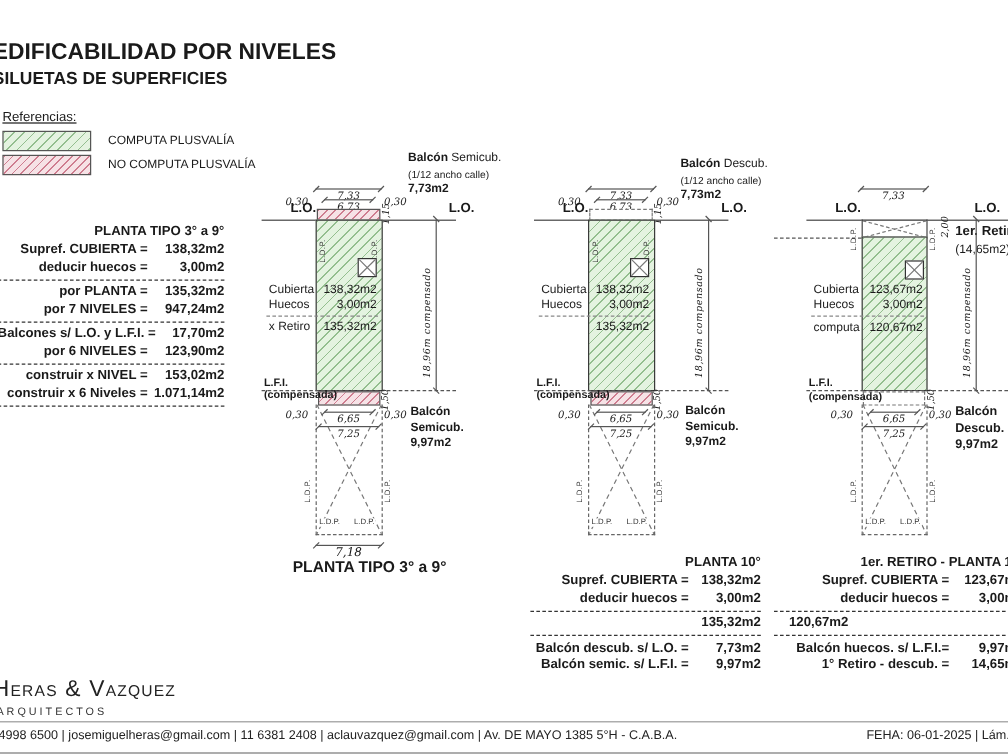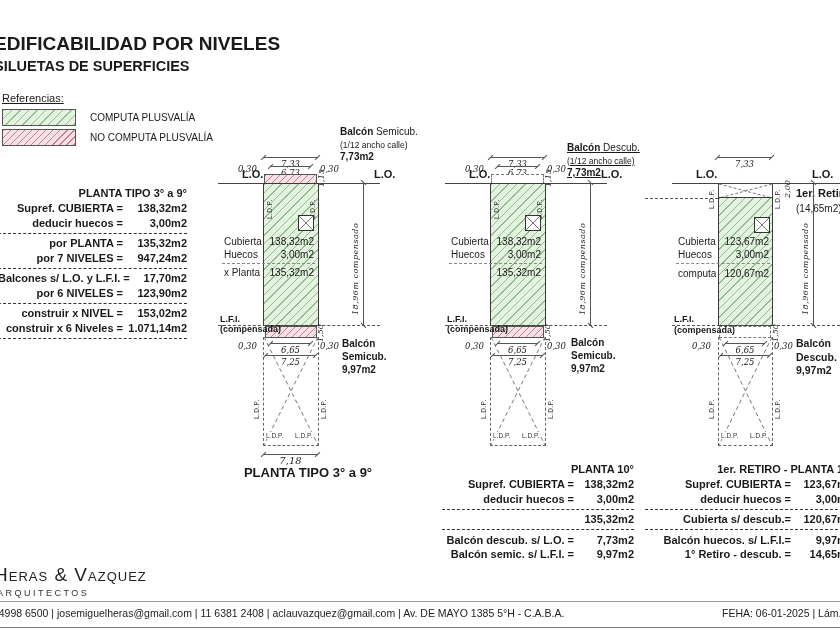--- a/index.html
+++ b/index.html
@@ -143,21 +143,21 @@
     <div class="ldpv" style="left:91px;top:68px;height:26px;">L.D.P.</div>
     <div class="xbox" style="left:80px;top:90px;"><svg width="14" height="14">
           <line x1="0" y1="0" x2="14" y2="14"></line>
           <line x1="14" y1="0" x2="0" y2="14"></line>
         </svg></div>
     <div class="rowlab" style="left:6px;top:111px;">Cubierta</div>
     <div class="rowval" style="left:46px;top:111px;width:50px;">138,32m2</div>
     <div class="rowlab" style="left:6px;top:124px;">Huecos</div>
     <div class="rowval" style="left:46px;top:124px;width:50px;">3,00m2</div>
     <div class="insep" style="left:4px;top:138px;width:93px;"></div>
-    <div class="rowlab" style="left:6px;top:142px;">x Planta</div>
+    <div class="rowlab" style="left:6px;top:142px;">x Retiro</div>
     <div class="rowval" style="left:46px;top:142px;width:50px;">135,32m2</div>
     <div class="dimv" style="left:145px;top:58px;height:142px;">
         <span class="tkt"></span>
         <span class="tkb"></span>
       </div>
     <div class="vtxt" style="left:133px;top:70px;height:120px;">18,96m compensado</div>
     <div class="lfi" style="left:2px;top:189px;">L.F.I.</div>
     <div class="lfi" style="left:2px;top:199px;">(compensada)</div>
     <div class="lfiline" style="left:0;top:200px;width:162px;"></div>
     <div class="rr" style="left:47px;top:201px;width:50px;height:10px;"></div>
@@ -179,21 +179,21 @@
     <div class="ann b" style="left:124px;top:212px;line-height:13px;">
       <span>Balcón</span><br>
       <span>Semicub.</span><br>
       <span>9,97m2</span>
     </div>
     <div class="dimh" style="left:45px;top:325px;width:55px;"><span class="tk l"></span><span class="tk r"></span><span class="t" style="font-size:10px;line-height:10px;">7,18</span></div>
     <div class="cap" style="left:0px;top:340px;width:180px;">PLANTA TIPO 3° a 9°</div>
   </div>
 
   <div class="abs" style="left:445px;top:125px;width:180px;height:365px;">
-    <div class="ann" style="left:122px;top:17px;text-decoration:underline;">
+    <div class="ann" style="left:122px;top:6px;">
       <span class="b">Balcón</span><span> Descub.</span><br>
       <span style="font-size:8.5px;">(1/12 ancho calle)</span><br>
       <span class="b">7,73m2</span>
     </div>
     <div class="dimh" style="left:45px;top:28px;width:55px;"><span class="tk l"></span><span class="tk r"></span><span class="t">7,33</span></div>
     <div class="dim" style="left:20px;top:40px;">0,30</div>
     <div class="dimh" style="left:52px;top:37px;width:41px;"><span class="tk l"></span><span class="tk r"></span><span class="t">6,73</span></div>
     <div class="dim" style="left:102px;top:40px;">0,30</div>
     <div class="lo" style="left:8px;top:43px;">L.O.</div>
     <div class="lo" style="left:140px;top:43px;">L.O.</div>
@@ -336,21 +336,20 @@
     <div class="trow">
         <span class="lab">Supref. CUBIERTA =</span>
         <span class="val" style="width:62px;">123,67m2</span>
       </div>
     <div class="trow">
         <span class="lab">deducir huecos =</span>
         <span class="val" style="width:62px;">3,00m2</span>
       </div>
     <div class="dsep"></div>
     <div class="trow">
-        <span class="lab">Cubierta s/ descub.=</span>
         <span class="val" style="width:62px;">120,67m2</span>
       </div>
     <div class="dsep"></div>
     <div class="trow">
         <span class="lab">Balcón huecos. s/ L.F.I.=</span>
         <span class="val" style="width:62px;">9,97m2</span>
       </div>
     <div class="trow">
         <span class="lab">1° Retiro - descub. =</span>
         <span class="val" style="width:62px;">14,65m2</span>

